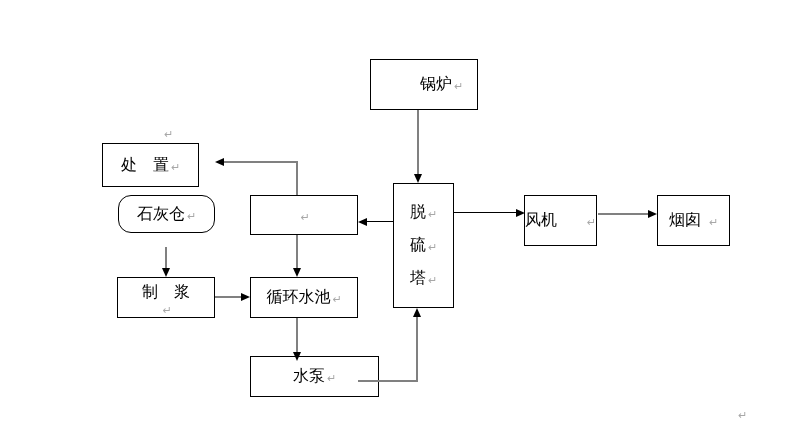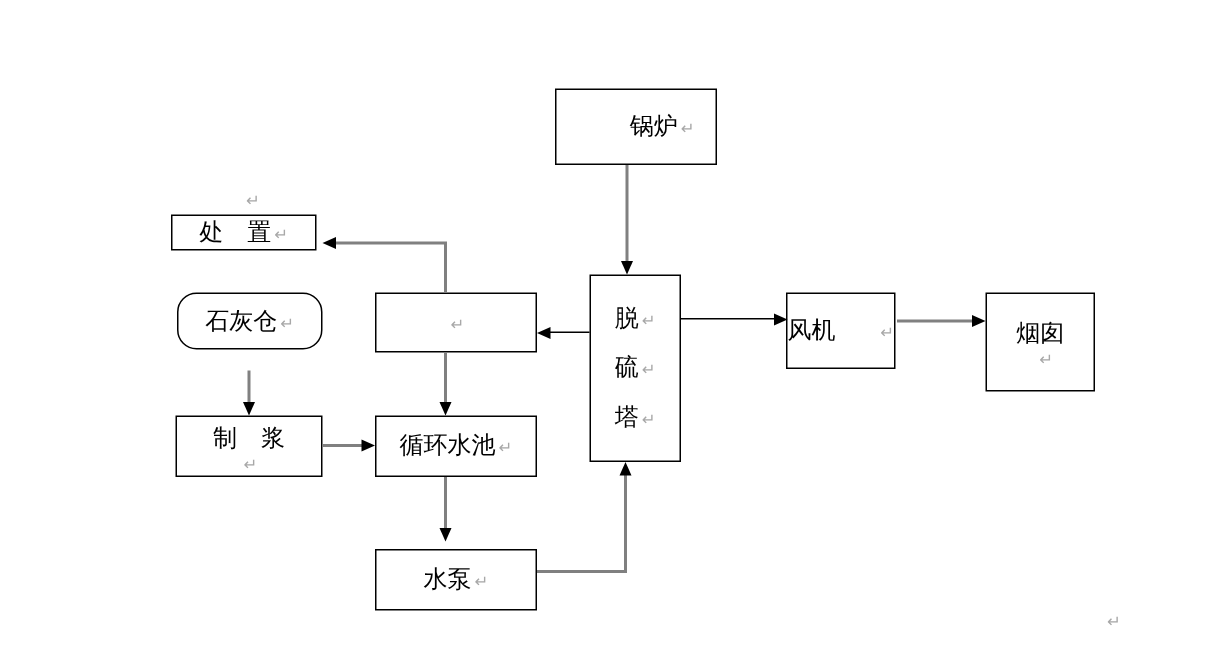--- a/index.html
+++ b/index.html
@@ -31,55 +31,55 @@
 </style>
 </head>
 <body>
 
 <div id="canvas">
 
   <div class="node" style="left:370px;top:59px;width:108px;height:51px;padding-left:35px;">
     <span>锅炉</span><span class="pmark">↵</span>
   </div>
 
-  <div class="node" style="left:114px;top:143px;width:97px;height:24px;justify-content:center;">
+  <div class="node" style="left:102px;top:143px;width:97px;height:44px;justify-content:center;">
     <span>处　置</span><span class="pmark">↵</span>
   </div>
 
   <div class="node" style="left:118px;top:195px;width:97px;height:38px;border-radius:13px;">
     <span>石灰仓</span><span class="pmark">↵</span>
   </div>
 
   <div class="node" style="left:250px;top:195px;width:108px;height:40px;">
     <span class="pmark">↵</span>
   </div>
 
   <div class="node" style="left:117px;top:277px;width:98px;height:41px;flex-direction:column;">
     <span>制　浆</span><span class="pmark">↵</span>
   </div>
 
   <div class="node" style="left:250px;top:277px;width:108px;height:41px;">
     <span>循环水池</span><span class="pmark">↵</span>
   </div>
 
-  <div class="node" style="left:250px;top:366px;width:108px;height:41px;">
+  <div class="node" style="left:250px;top:356px;width:129px;height:41px;">
     <span>水泵</span><span class="pmark">↵</span>
   </div>
 
   <div class="node tower" style="left:393px;top:183px;width:61px;height:125px;">
     <span class="trow"><span>脱</span><span class="pmark">↵</span></span>
     <span class="trow"><span>硫</span><span class="pmark">↵</span></span>
     <span class="trow"><span>塔</span><span class="pmark">↵</span></span>
   </div>
 
   <div class="node" style="left:524px;top:195px;width:73px;height:51px;justify-content:space-between;">
     <span>风机</span><span class="pmark">↵</span>
   </div>
 
-  <div class="node" style="left:657px;top:195px;width:73px;height:66px;flex-direction:column;">
+  <div class="node" style="left:657px;top:195px;width:73px;height:51px;">
     <span>烟囱</span><span class="pmark" style="margin-left:8px;">↵</span>
   </div>
 
   <div class="vline" style="left:417px;top:110px;height:65px;"></div>
   <div class="ah ah-down" style="left:414px;top:174px;"></div>
 
   <div class="vline" style="left:296px;top:162px;height:33px;"></div>
   <div class="hline" style="left:221px;top:161px;width:77px;"></div>
   <div class="ah ah-left" style="left:215px;top:158px;"></div>
 

